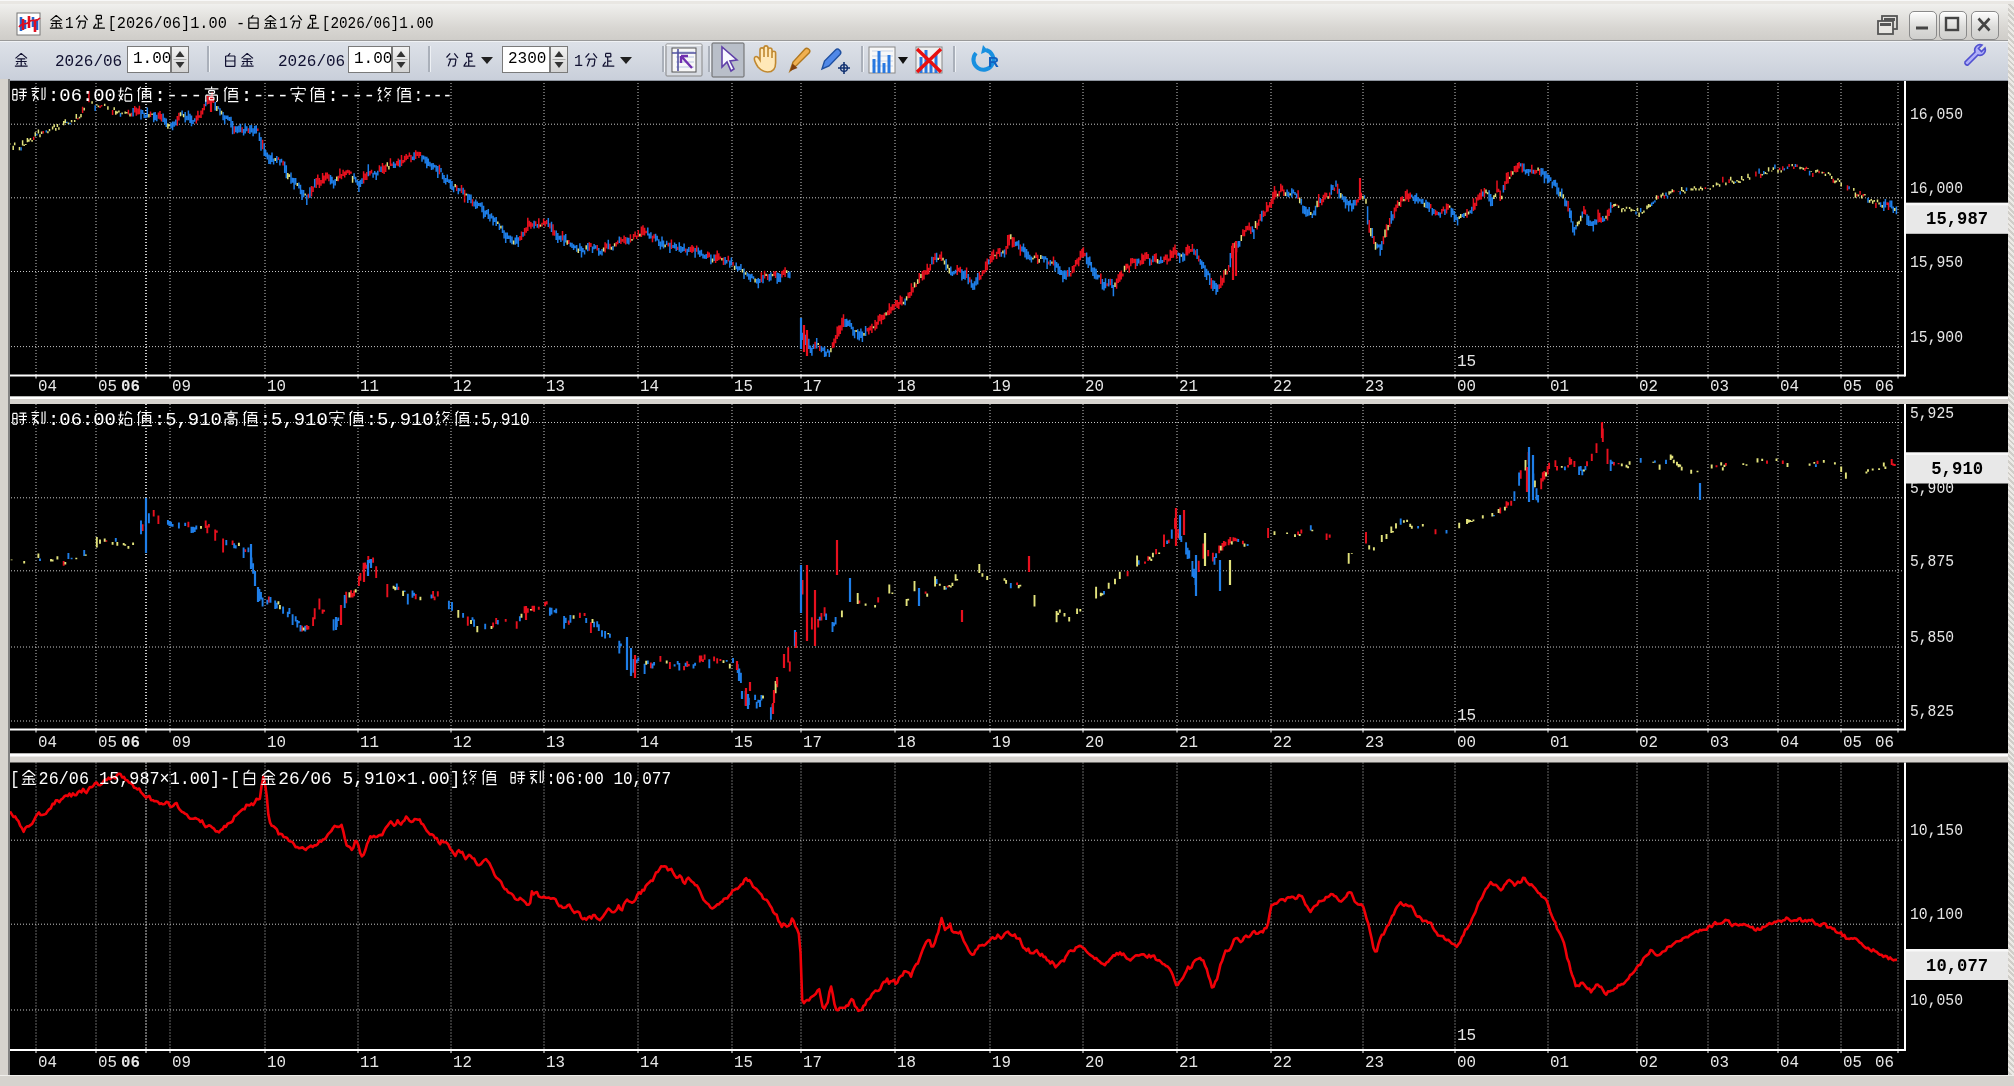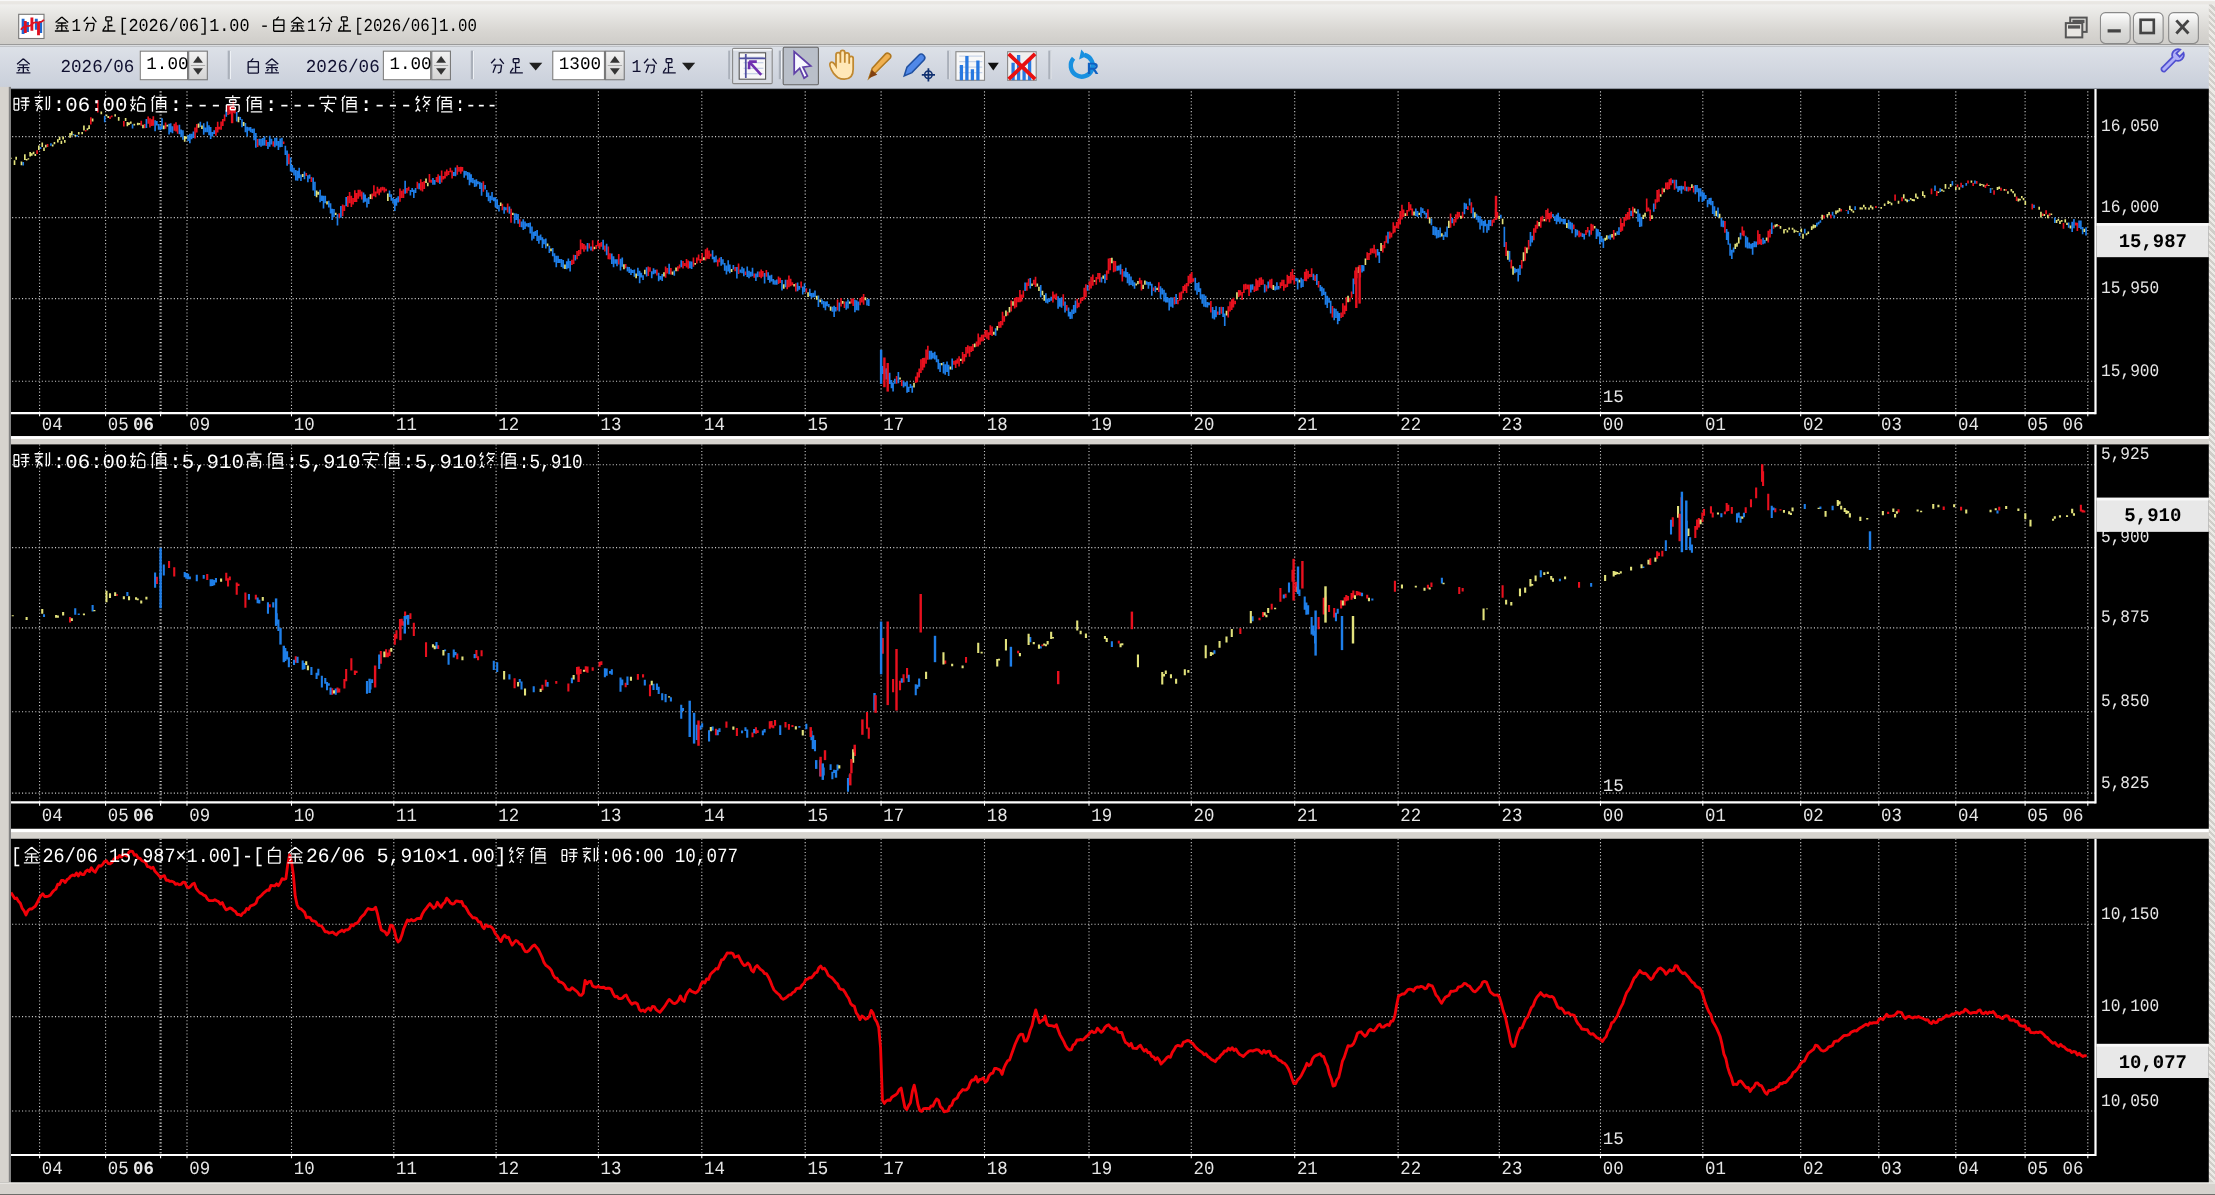--- a/index.html
+++ b/index.html
@@ -419,21 +419,21 @@
       <path d="M9 22L13.5 16H4.5Z" fill="#333"></path>
       <line x1="2.5" y1="13.5" x2="15.5" y2="13.5" stroke="#aaa"></line>
     </svg>
     <div style="position:absolute;left:348px;top:46px;width:44px;height:27px;background:#fff;border:1px solid #7a7a7a;font:16px 'Liberation Mono';color:#000;padding:3px 0 0 5px;box-sizing:border-box">1.00</div>
     <div style="position:absolute;left:392px;top:46px;width:18px;height:27px;background:linear-gradient(#f2f2f2,#d4d4d4);border:1px solid #7a7a7a;box-sizing:border-box"></div>
     <svg style="position:absolute;left:392px;top:46px" width="18" height="27" viewBox="0 0 18 27">
       <path d="M9 5L13.5 11H4.5Z" fill="#333"></path>
       <path d="M9 22L13.5 16H4.5Z" fill="#333"></path>
       <line x1="2.5" y1="13.5" x2="15.5" y2="13.5" stroke="#aaa"></line>
     </svg>
-    <div style="position:absolute;left:502px;top:46px;width:48px;height:27px;background:#fff;border:1px solid #7a7a7a;font:16px 'Liberation Mono';color:#000;padding:3px 0 0 5px;box-sizing:border-box">1300</div>
+    <div style="position:absolute;left:502px;top:46px;width:48px;height:27px;background:#fff;border:1px solid #7a7a7a;font:16px 'Liberation Mono';color:#000;padding:3px 0 0 5px;box-sizing:border-box">2300</div>
     <div style="position:absolute;left:550px;top:46px;width:18px;height:27px;background:linear-gradient(#f2f2f2,#d4d4d4);border:1px solid #7a7a7a;box-sizing:border-box"></div>
     <svg style="position:absolute;left:550px;top:46px" width="18" height="27" viewBox="0 0 18 27">
       <path d="M9 5L13.5 11H4.5Z" fill="#333"></path>
       <path d="M9 22L13.5 16H4.5Z" fill="#333"></path>
       <line x1="2.5" y1="13.5" x2="15.5" y2="13.5" stroke="#aaa"></line>
     </svg>
     <div style="position:absolute;left:207px;top:46px;width:2px;height:26px;background:#aab0ba;border-right:1px solid #eef1f5"></div>
     <div style="position:absolute;left:428px;top:46px;width:2px;height:26px;background:#aab0ba;border-right:1px solid #eef1f5"></div>
     <div style="position:absolute;left:662px;top:46px;width:2px;height:26px;background:#aab0ba;border-right:1px solid #eef1f5"></div>
     <div style="position:absolute;left:708px;top:46px;width:2px;height:26px;background:#aab0ba;border-right:1px solid #eef1f5"></div>

